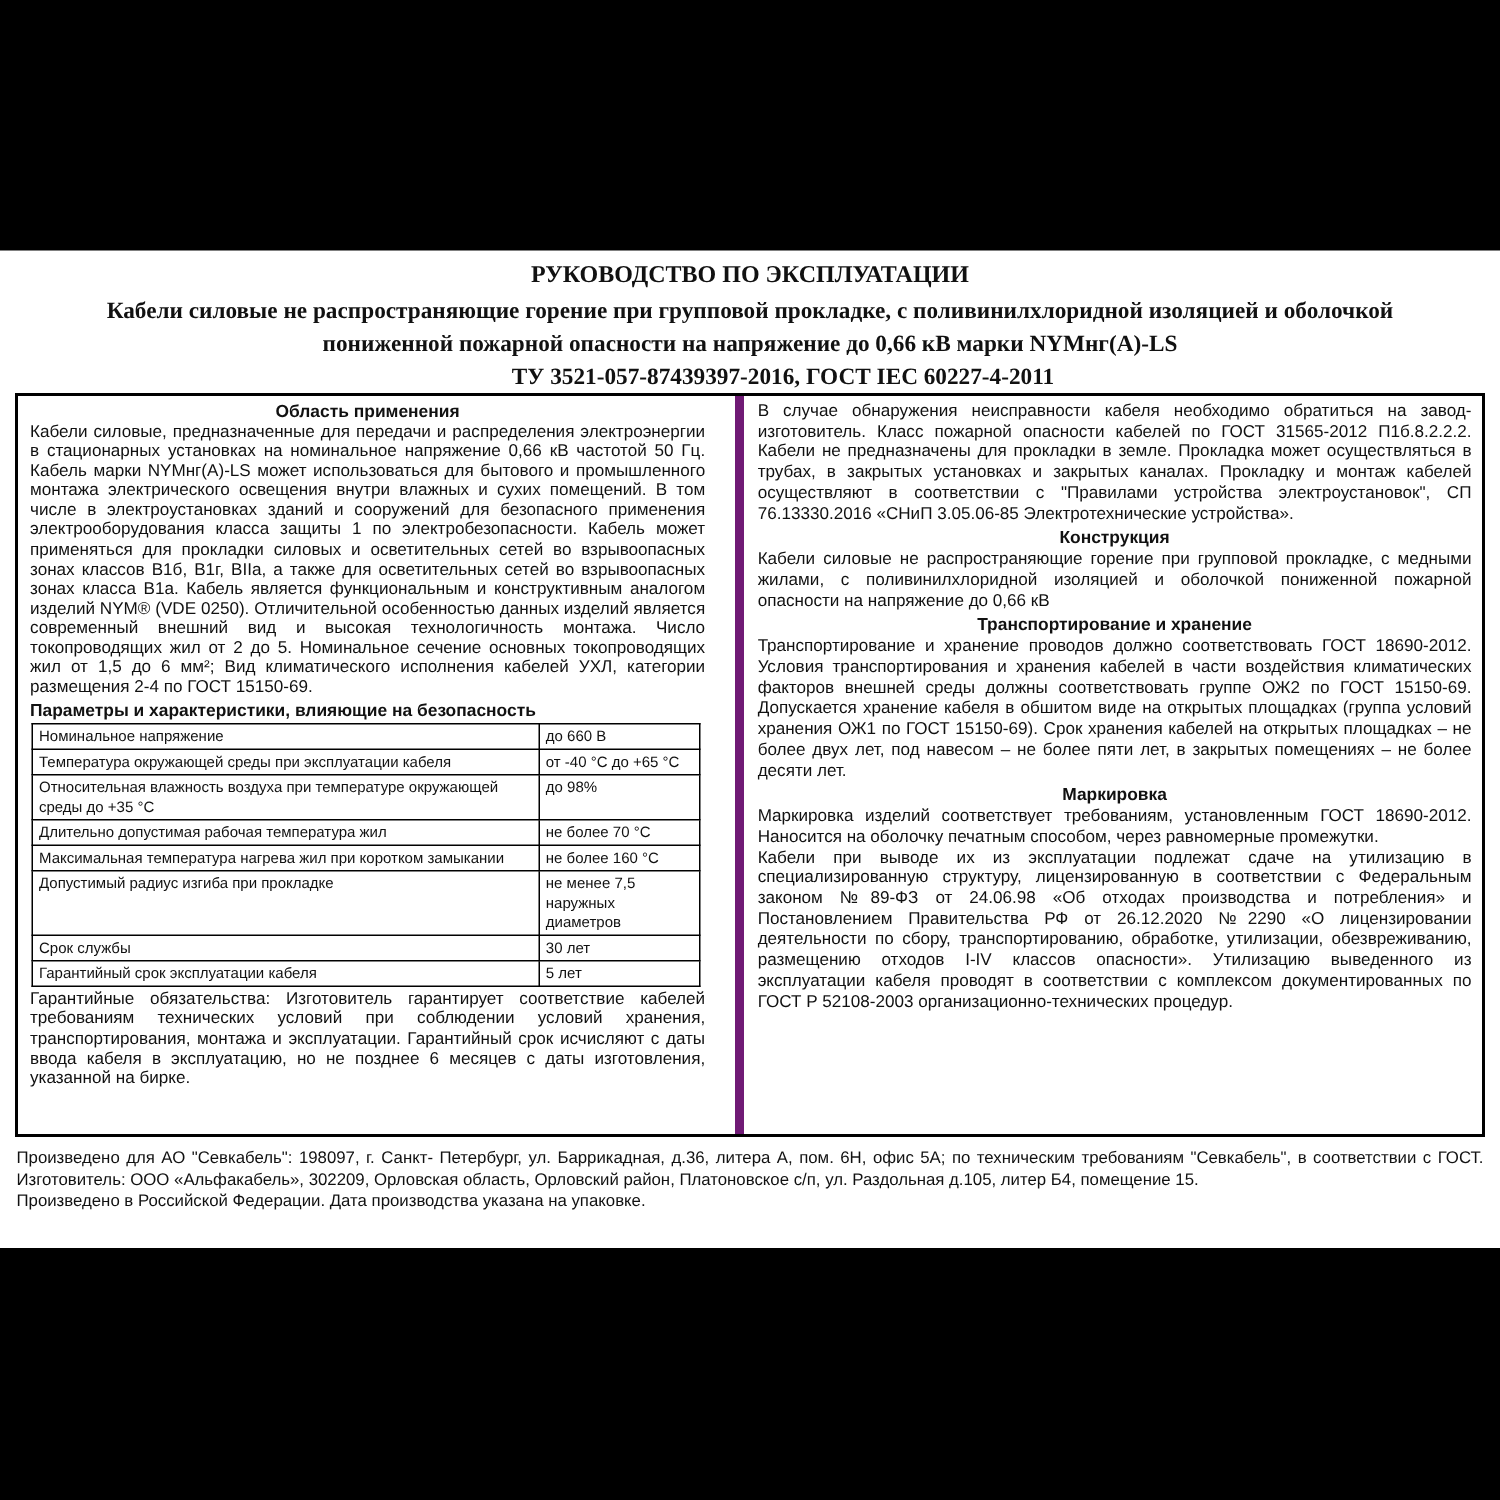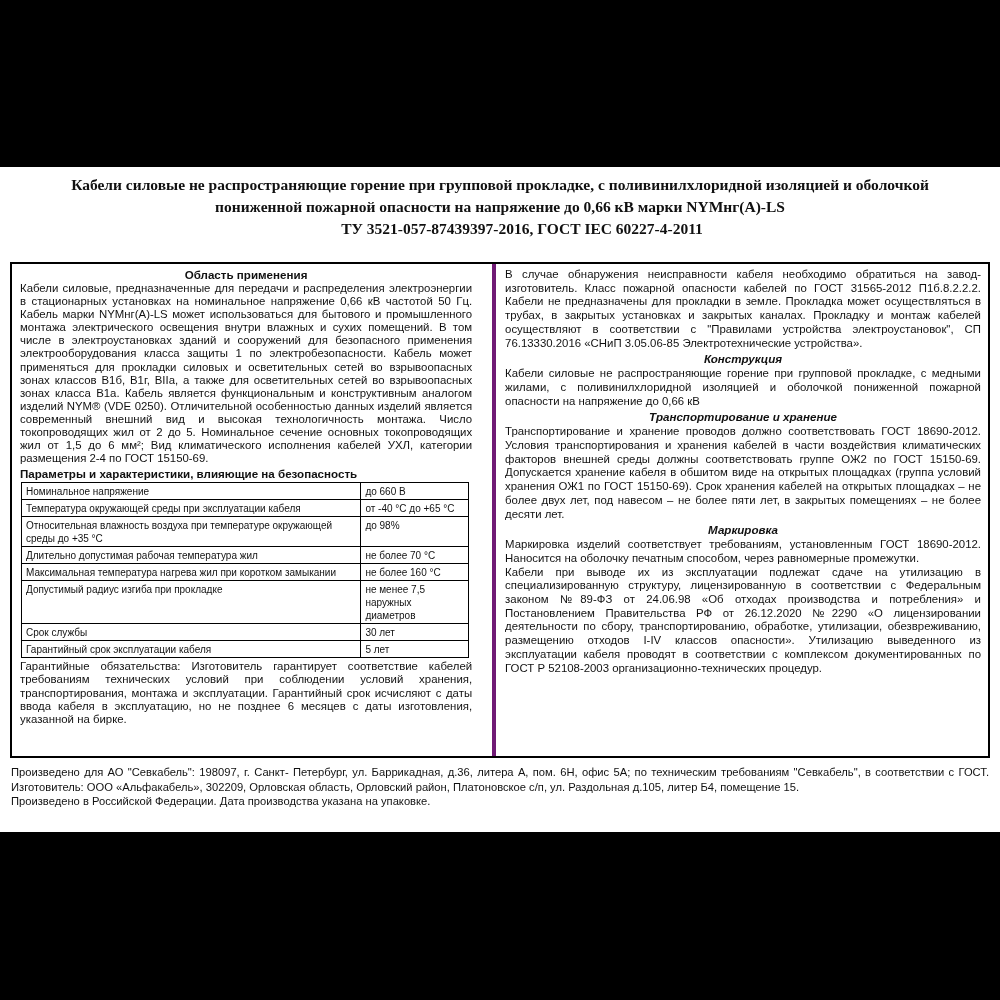--- a/index.html
+++ b/index.html
@@ -28,30 +28,30 @@
   
   .doc-box {
     margin: 0 10px;
     border: 2px solid #000;
     height: 496px;
     display: flex;
     align-items: stretch;
   }
   .col { font-size: 11.4px; line-height: 13.1px; overflow: hidden; }
   .col p { text-align: justify; }
-  .col-left  { width: 49.6%; border-right: 4px solid #701a75; padding: 4px 20px 0 8px; }
+  .col-left  { width: 49.6%; border-right: 6px solid #701a75; padding: 4px 20px 0 8px; }
   .col-right { width: 50.4%; padding: 4px 7px 0 9px; line-height: 13.7px; border-radius: 22px; }
 
   .sec-heading {
     font-weight: bold;
     text-align: center;
     font-size: 11.6px;
     line-height: 14px;
   }
-  .col-right .sec-heading { margin: 2px 0 1px 0; font-style: italic; }
+  .col-right .sec-heading { margin: 2px 0 1px 0; }
 
   .table-heading {
     font-weight: bold;
     font-size: 11.6px;
     line-height: 15px;
     text-align: left;
     margin-top: 1px;
   }
 
   table.params {
@@ -89,20 +89,21 @@
   .bar-bottom { top: 832px; height: 168px; }
 </style>
 </head>
 <body>
 
 <div class="bar bar-top"></div>
 
 <div class="page">
 
   <div class="doc-header">
+    <div class="title">РУКОВОДСТВО ПО ЭКСПЛУАТАЦИИ</div>
     <div class="subtitle">Кабели силовые не распространяющие горение при групповой прокладке, с поливинилхлоридной изоляцией и оболочкой пониженной пожарной опасности на напряжение до 0,66 кВ марки NYMнг(А)-LS</div>
     <div class="standards">ТУ 3521-057-87439397-2016, ГОСТ IEC 60227-4-2011</div>
   </div>
 
   <div class="doc-box">
 
     <div class="col col-left">
       <div class="sec-heading">Область применения</div>
       <p>Кабели силовые, предназначенные для передачи и распределения электроэнергии в стационарных установках на номинальное напряжение 0,66 кВ частотой 50 Гц. Кабель марки NYMнг(А)-LS может использоваться для бытового и промышленного монтажа электрического освещения внутри влажных и сухих помещений. В том числе в электроустановках зданий и сооружений для безопасного применения электрооборудования класса защиты 1 по электробезопасности. Кабель может применяться для прокладки силовых и осветительных сетей во взрывоопасных зонах классов В1б, В1г, ВIIа, а также для осветительных сетей во взрывоопасных зонах класса В1а. Кабель является функциональным и конструктивным аналогом изделий NYM® (VDE 0250). Отличительной особенностью данных изделий является современный внешний вид и высокая технологичность монтажа. Число токопроводящих жил от 2 до 5. Номинальное сечение основных токопроводящих жил от 1,5 до 6 мм²; Вид климатического исполнения кабелей УХЛ, категории размещения 2-4 по ГОСТ 15150-69.</p>
       <div class="table-heading">Параметры и характеристики, влияющие на безопасность</div>

